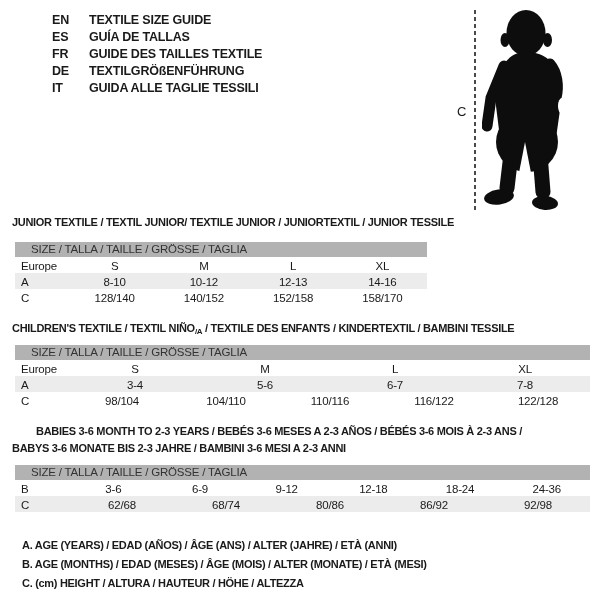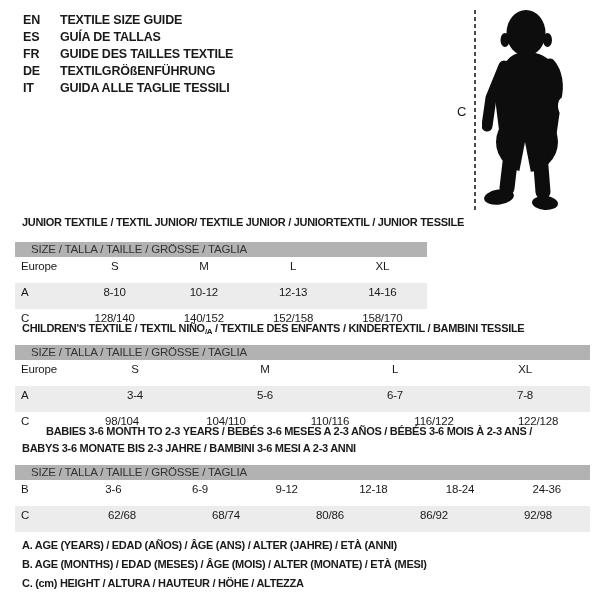--- a/index.html
+++ b/index.html
@@ -7,42 +7,42 @@
     width: 600px; height: 600px;
     background: #ffffff;
     position: relative;
     font-family: "Liberation Sans", sans-serif;
     color: #1a1a1a;
     overflow: hidden;
   }
 
   
   .langs { position: absolute; left: 23px; top: 12px; font-weight: bold; font-size: 12.5px; letter-spacing: -0.2px; }
-  .lang-row { display: flex; height: 17px; line-height: 17px; }
+  .lang-row { display: flex; height: 17px; line-height: 17px; margin-left: 29px; }
   .lang-code { width: 37px; }
 
   
   .dash-line {
     position: absolute; left: 474px; top: 10px; width: 2px; height: 201px;
     background: repeating-linear-gradient(to bottom, #4a4a4a 0 4px, transparent 4px 7px);
   }
   .measure-c { position: absolute; left: 457px; top: 104px; font-size: 13px; }
   .baby-svg { position: absolute; left: 482px; top: 6px; }
 
   
-  .sec-title { position: absolute; left: 22px; font-weight: bold; font-size: 11px; letter-spacing: -0.3px; white-space: nowrap; }
+  .sec-title { position: absolute; left: 12px; font-weight: bold; font-size: 11px; letter-spacing: -0.3px; white-space: nowrap; }
   .sec-title .subsc { font-size: 8px; vertical-align: -2px; }
 
   
   .size-table { position: absolute; left: 15px; }
   .t-head {
     background: #b2b2b2; height: 15px; line-height: 15px;
     font-size: 11.5px; color: #333333; padding-left: 16px; letter-spacing: -0.2px;
   }
-  .t-row { display: flex; height: 26px; line-height: 18px; font-size: 11.5px; letter-spacing: -0.2px; }
+  .t-row { display: flex; height: 16px; line-height: 18px; font-size: 11.5px; letter-spacing: -0.2px; }
   .t-row.alt { background: #ececec; }
   .t-row .c0 { width: 55px; padding-left: 6px; box-sizing: border-box; }
   .t-row .c { flex: 1; text-align: center; }
 
   
   .notes { position: absolute; left: 22px; top: 536px; font-weight: bold; font-size: 11px; letter-spacing: -0.3px; }
   .note { height: 19px; line-height: 19px; white-space: nowrap; }
 </style>
 </head>
 <body>

